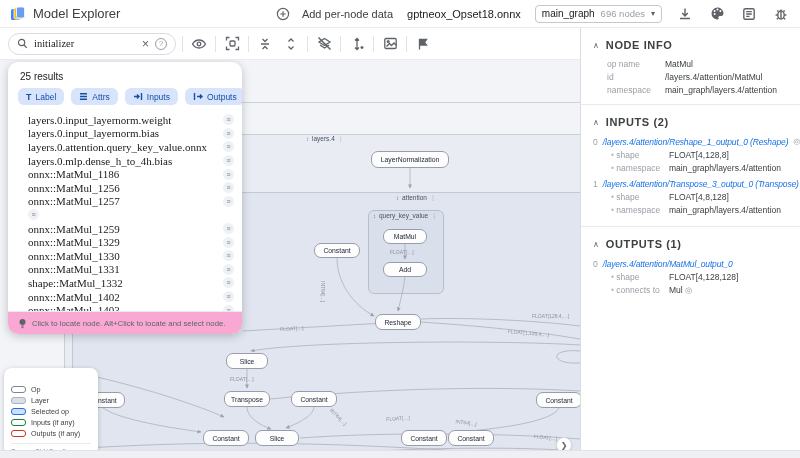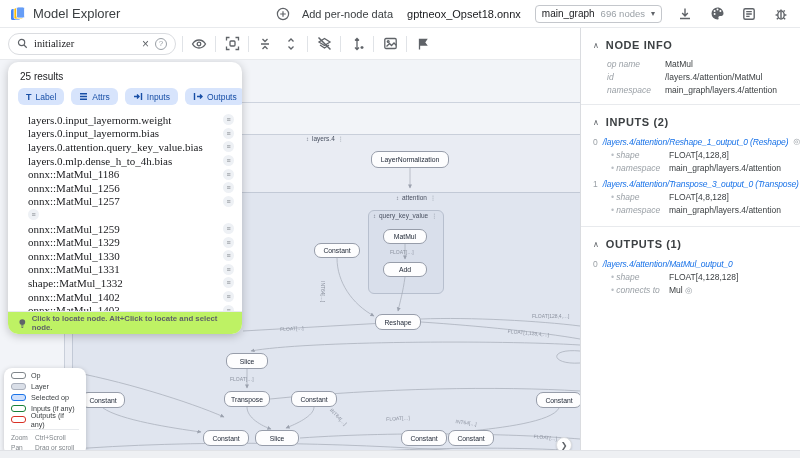--- a/index.html
+++ b/index.html
@@ -63,48 +63,48 @@
   #filter-chips { display:flex; gap:7px; padding:0 10px 8px; }
   .chip { display:flex; align-items:center; gap:4px; background:#d7e4fc; color:#174ea6; border-radius:6px;
           height:17px; padding:0 8px; font-size:8.5px; cursor:pointer; }
   .chip svg { stroke:#174ea6; fill:none; stroke-width:1.4; }
   .chip .t { font-weight:bold; font-size:9px; }
   #results-list { height:202px; overflow:hidden; }
   .srow { display:flex; align-items:center; height:13.6px; padding:0 8px 0 20px; cursor:pointer; }
   .srow .stext { flex:1; font-size:11px; color:#202124; white-space:nowrap; overflow:hidden;font-family:Liberation Serif, serif; }
   .srow .sicon { width:11px; height:11px; border-radius:50%; background:#eef1f5; color:#80868b; font-size:7px;
                  display:flex; align-items:center; justify-content:center; cursor:pointer; }
-  #results-hint { position:absolute; left:0; bottom:0; width:100%; height:23px; background:#bef264;
+  #results-hint { position:absolute; left:0; bottom:0; width:100%; height:23px; background:#f9a8d4;
                   border-top:1px solid #e8eaed; display:flex; align-items:center; gap:5px; padding:0 10px;
-                  font-size:7.8px; color:#5f6368;font-weight:bold; }
-
-  
-  #legend { left:4px; top:368px; width:82px; height:88px; background:#fff; border-radius:8px;
-            box-shadow:0 1px 5px rgba(0,0,0,.2); z-index:20; padding:2px 7px; }
+                  font-size:7.8px; color:#5f6368; }
+
+  
+  #legend { left:4px; top:368px; width:94px; height:88px; background:#fff; border-radius:8px;
+            box-shadow:0 1px 5px rgba(0,0,0,.2); z-index:20; padding:16px 7px; }
   .lrow { display:flex; align-items:center; gap:5px; height:11px; }
   .lswatch { width:15px; height:7px; border-radius:3px; border:1px solid #80868b; background:#fff; }
   .lswatch.layer { background:#dadfe8; border-color:#aab0bc; }
   .lswatch.selected { background:#cfe0fc; border-color:#1a73e8; }
   .lswatch.inputs { border-color:#188038; }
   .lswatch.outputs { border-color:#d93025; }
   .lrow .ltext { font-size:7.2px; color:#3c4043; }
   #legend hr { border:none; border-top:1px solid #e8eaed; margin:4px 0 3px; }
   .krow { display:flex; height:9.5px; align-items:center; }
   .krow .ka { width:24px; font-size:6.6px; color:#80868b; }
   .krow .kb { font-size:6.6px; color:#80868b; }
 
   
   #rightpanel { left:580px; top:28px; width:220px; height:422px; background:#fff; border-left:1px solid #dadce0;
                 z-index:10; font-size:8.5px; overflow:hidden; }
   .sec-head { display:flex; align-items:center; gap:7px; padding:11px 12px 6px; cursor:pointer; }
   .sec-head .chev { color:#5f6368; font-size:8px; }
   .sec-head .sec-title { font-size:11px; font-weight:bold; color:#3c4043; letter-spacing:.6px; }
   .sec-divider { border:none; border-top:1px solid #e8eaed; margin:8px 0 0; }
   .kvrow { display:flex; padding:1.5px 12px 1.5px 26px; }
-  .kvrow .k { width:58px; flex:none; color:#9aa0a6;font-style:italic; }
+  .kvrow .k { width:58px; flex:none; color:#9aa0a6; }
   .kvrow .v { color:#3c4043; word-break:break-all; }
   .kvrow.bullet { padding-left:30px; }
   .kvrow.bullet .k::before { content:"• "; color:#b9bec4; }
   .io-item { padding:3px 0 2px; }
   .io-head { display:flex; align-items:flex-start; gap:5px; padding:0 10px 1px 12px; }
   .io-head .idx { color:#9aa0a6; }
   .io-head .lnk { color:#1a73e8; cursor:pointer; white-space:nowrap; letter-spacing:-.15px;font-style:italic; }
   .io-head .loc { color:#9aa0a6; font-size:8px; cursor:pointer; }
   .v .loc { color:#9aa0a6; cursor:pointer; }
 
@@ -345,21 +345,21 @@
     <div id="results-list">
         <div class="srow">
           <span class="stext">layers.0.input_layernorm.weight</span>
           <span class="sicon">≡</span>
         </div>
         <div class="srow">
           <span class="stext">layers.0.input_layernorm.bias</span>
           <span class="sicon">≡</span>
         </div>
         <div class="srow">
-          <span class="stext">layers.0.attention.query_key_value.bias</span>
+          <span class="stext">layers.0.attention.query_key_value.onnx</span>
           <span class="sicon">≡</span>
         </div>
         <div class="srow">
           <span class="stext">layers.0.mlp.dense_h_to_4h.bias</span>
           <span class="sicon">≡</span>
         </div>
         <div class="srow">
           <span class="stext">onnx::MatMul_1186</span>
           <span class="sicon">≡</span>
         </div>

